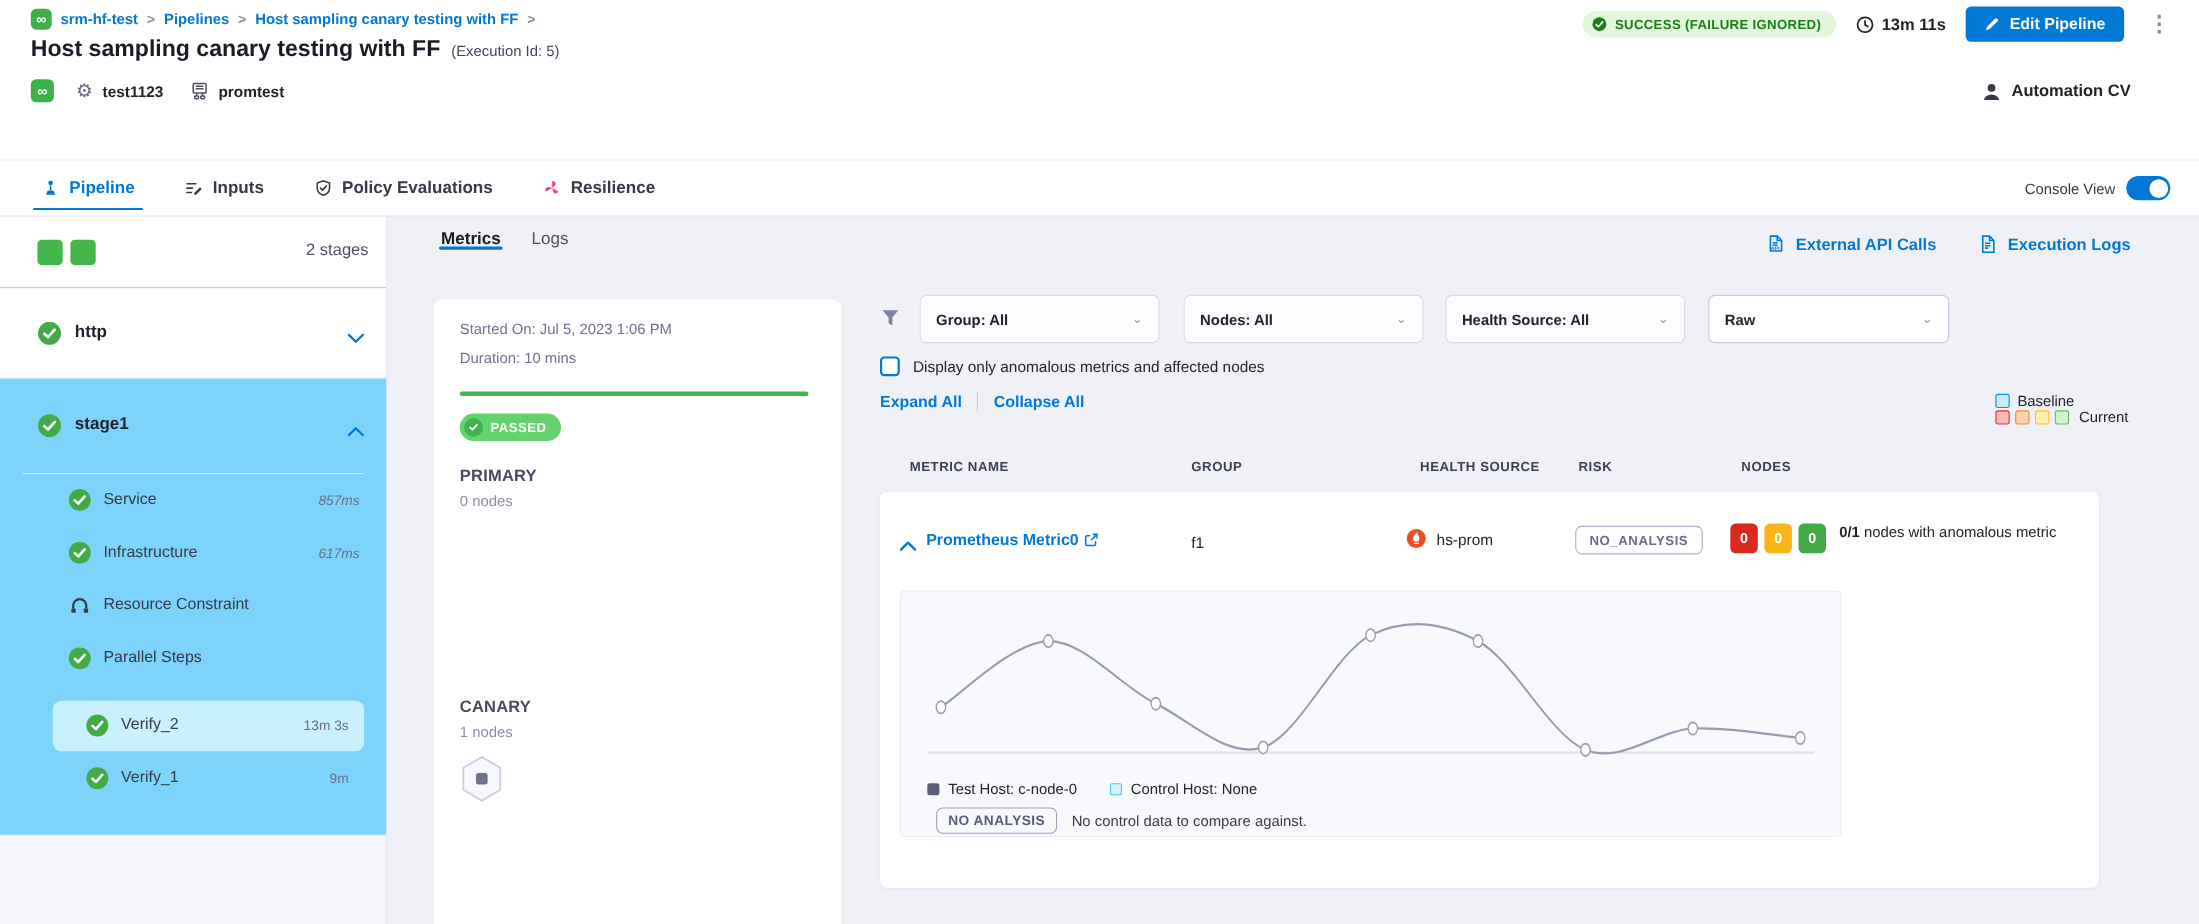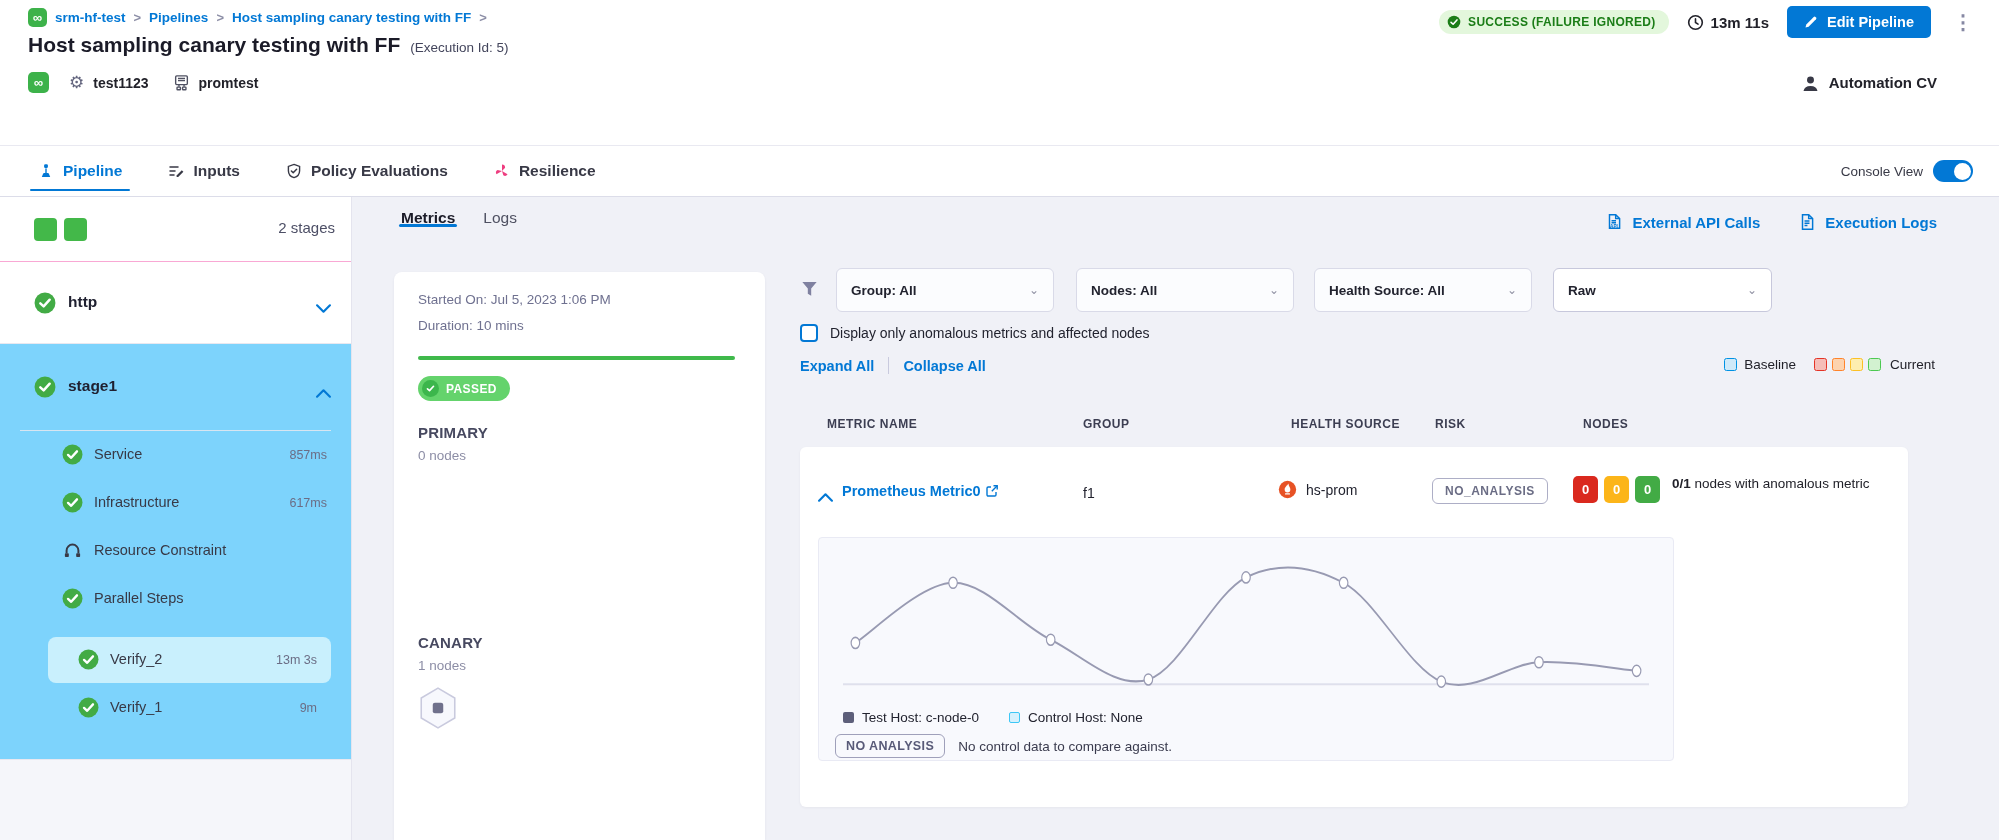--- a/index.html
+++ b/index.html
@@ -48,21 +48,21 @@
   .s-group .chk{position:absolute;left:34px;top:30px;}
   .s-group .lbl{position:absolute;left:68px;top:31px;font-size:15.5px;font-weight:600;color:#1f2030;}
   .s-group .chev{position:absolute;right:20px;top:37px;}
   .stage1{background:#7dd3fc;flex:none;padding-bottom:26px;}
   .stage1 .s-group{border-bottom:none;height:86px;}
   .stage1 .s-group .chk{top:32px}.stage1 .s-group .lbl{top:33px}.stage1 .s-group .chev{top:40px}
   .s-div{border-top:1px solid #d7e5f1;margin:0 20px;}
   .s-step{height:48px;position:relative;cursor:pointer;}
   .s-step .icon{position:absolute;left:62px;top:13px;}
   .s-step .lbl{position:absolute;left:94px;top:15px;font-size:14.5px;color:#383946;}
-  .s-step .time{position:absolute;right:24px;top:17px;font-size:12.5px;color:#6b6d85;}
+  .s-step .time{position:absolute;right:24px;top:17px;font-size:12.5px;color:#6b6d85;font-style:italic;}
   .s-verify{height:46px;margin:0 20px 2px 48px;border-radius:8px;position:relative;cursor:pointer;}
   .s-verify.sel{background:#c9f0fd;}
   .s-verify .icon{position:absolute;left:30px;top:12px;}
   .s-verify .lbl{position:absolute;left:62px;top:14px;font-size:14.5px;color:#383946;}
   .s-verify .time{position:absolute;right:14px;top:16px;font-size:12.5px;color:#6b6d85;}
   .s-fill{flex:1;background:#f5f6fa;border-top:1px solid #e8e8f0;}
 
   
   .main{position:absolute;left:352px;top:197px;width:1647px;height:643px;background:#f0f1f7;}
   .mtab-row{position:absolute;left:49px;top:12px;display:flex;gap:28px;}
@@ -87,21 +87,21 @@
   .dd .val{font-size:13.5px;font-weight:600;color:#22232f;}
   .dd.white{background:#fff;border-color:#c7c8dc;}
   .dd .dchev{color:#9293a5;font-size:12px;}
 
   .chkrow{position:absolute;left:448px;top:127px;display:flex;align-items:center;gap:12px;}
   .checkbox{width:18px;height:18px;border:2px solid #0278d5;border-radius:4px;background:#fff;cursor:pointer;}
   .chklabel{font-size:14px;color:#22232f;}
   .exp-row{position:absolute;left:448px;top:160px;display:flex;align-items:center;}
   .linky{color:#0278d5;font-size:14.5px;font-weight:600;cursor:pointer;}
   .vsep{width:1px;height:17px;background:#c9cade;margin:0 14px;}
-  .legend{position:absolute;right:64px;top:160px;display:flex;align-items:flex-start;gap:18px;}
+  .legend{position:absolute;right:64px;top:160px;display:flex;align-items:flex-start;flex-direction:column;}
   .leg-item{display:flex;align-items:center;gap:7px;font-size:13.5px;color:#22222a;}
   .leg-sq{width:13px;height:13px;border-radius:2.5px;}
   .sq-base{border:1.5px solid #0092e4;background:#cfe9f9;}
   .sq-red{border:1.5px solid #e43326;background:#f6bdb8;}
   .sq-org{border:1.5px solid #ff832b;background:#fdd3ae;}
   .sq-yel{border:1.5px solid #fcc026;background:#fdeeb0;}
   .sq-grn{border:1.5px solid #4dc952;background:#d2f1d0;}
 
   .thead{position:absolute;top:220px;font-size:12px;font-weight:700;color:#3c3e52;letter-spacing:.5px;}
   .table-card{position:absolute;left:448px;top:250px;width:1108px;height:360px;background:#fff;border-radius:6px;box-shadow:0 1px 3px rgba(40,41,61,.05);}
@@ -116,21 +116,21 @@
   .nodes-txt{position:absolute;left:872px;top:27px;width:236px;font-size:13.5px;color:#22222a;line-height:1.5;}
   .nodes-txt b{font-weight:700;}
 
   .chart-card{position:absolute;left:18px;top:90px;width:856px;height:224px;background:#f8f9fd;border:1px solid #e9eaf4;border-radius:4px;}
   .chart-plot{position:absolute;left:24px;right:24px;top:12px;height:152px;}
   .chart-plot svg{width:100%;height:100%;display:block;}
   .chart-legend{position:absolute;left:24px;top:172px;display:flex;gap:30px;align-items:center;}
   .cl-item{display:flex;align-items:center;gap:8px;font-size:13.5px;color:#22232f;}
   .cl-dark{width:11px;height:11px;border-radius:2px;background:#5d5f7a;}
   .cl-blue{width:11px;height:11px;border-radius:2px;border:1.5px solid #3dc7f6;background:#d6f1fd;}
-  .analysis-row{position:absolute;left:16px;top:196px;display:flex;align-items:center;gap:13px;}
+  .analysis-row{position:absolute;left:32px;top:196px;display:flex;align-items:center;gap:13px;}
   .na-badge{border:1.6px solid #9fa0ba;border-radius:6px;padding:4px 10px;font-size:12.5px;font-weight:700;letter-spacing:.4px;color:#585a78;}
   .na-text{font-size:13.5px;color:#3a3b4e;}
 </style>
 </head>
 <body>
 
 <div class="app">
 
   <header class="topbar">
     <div class="crumbs">

